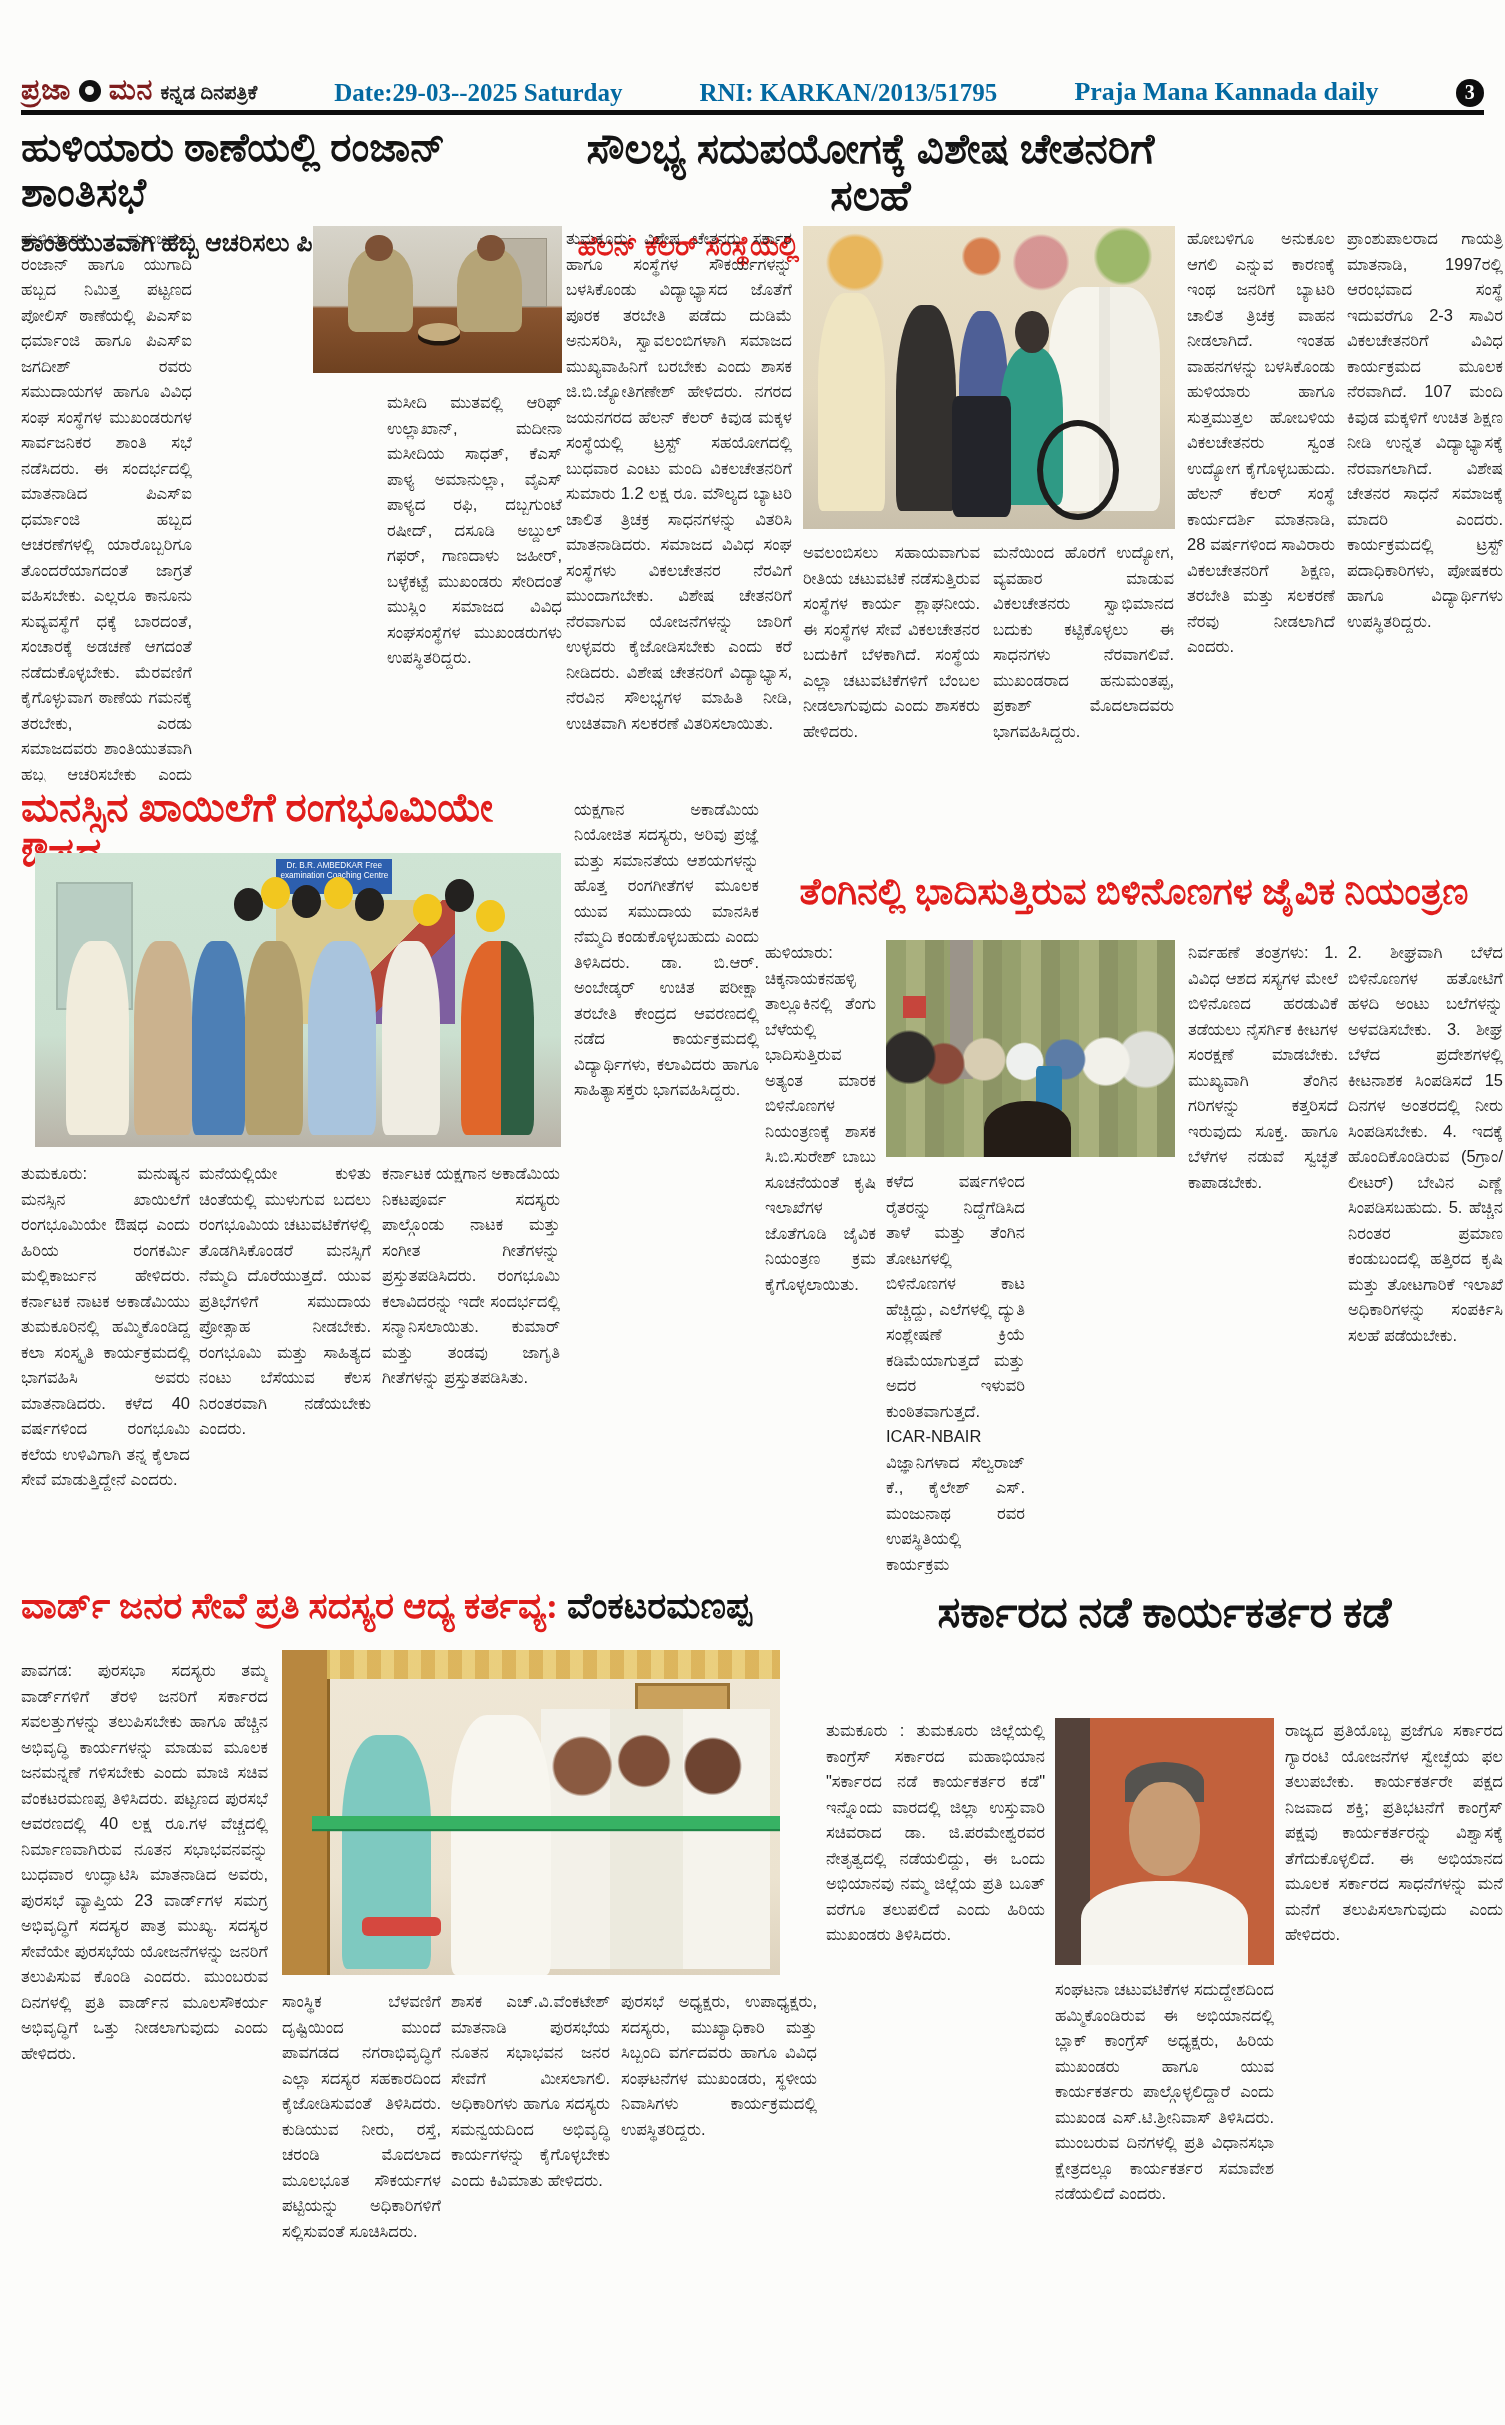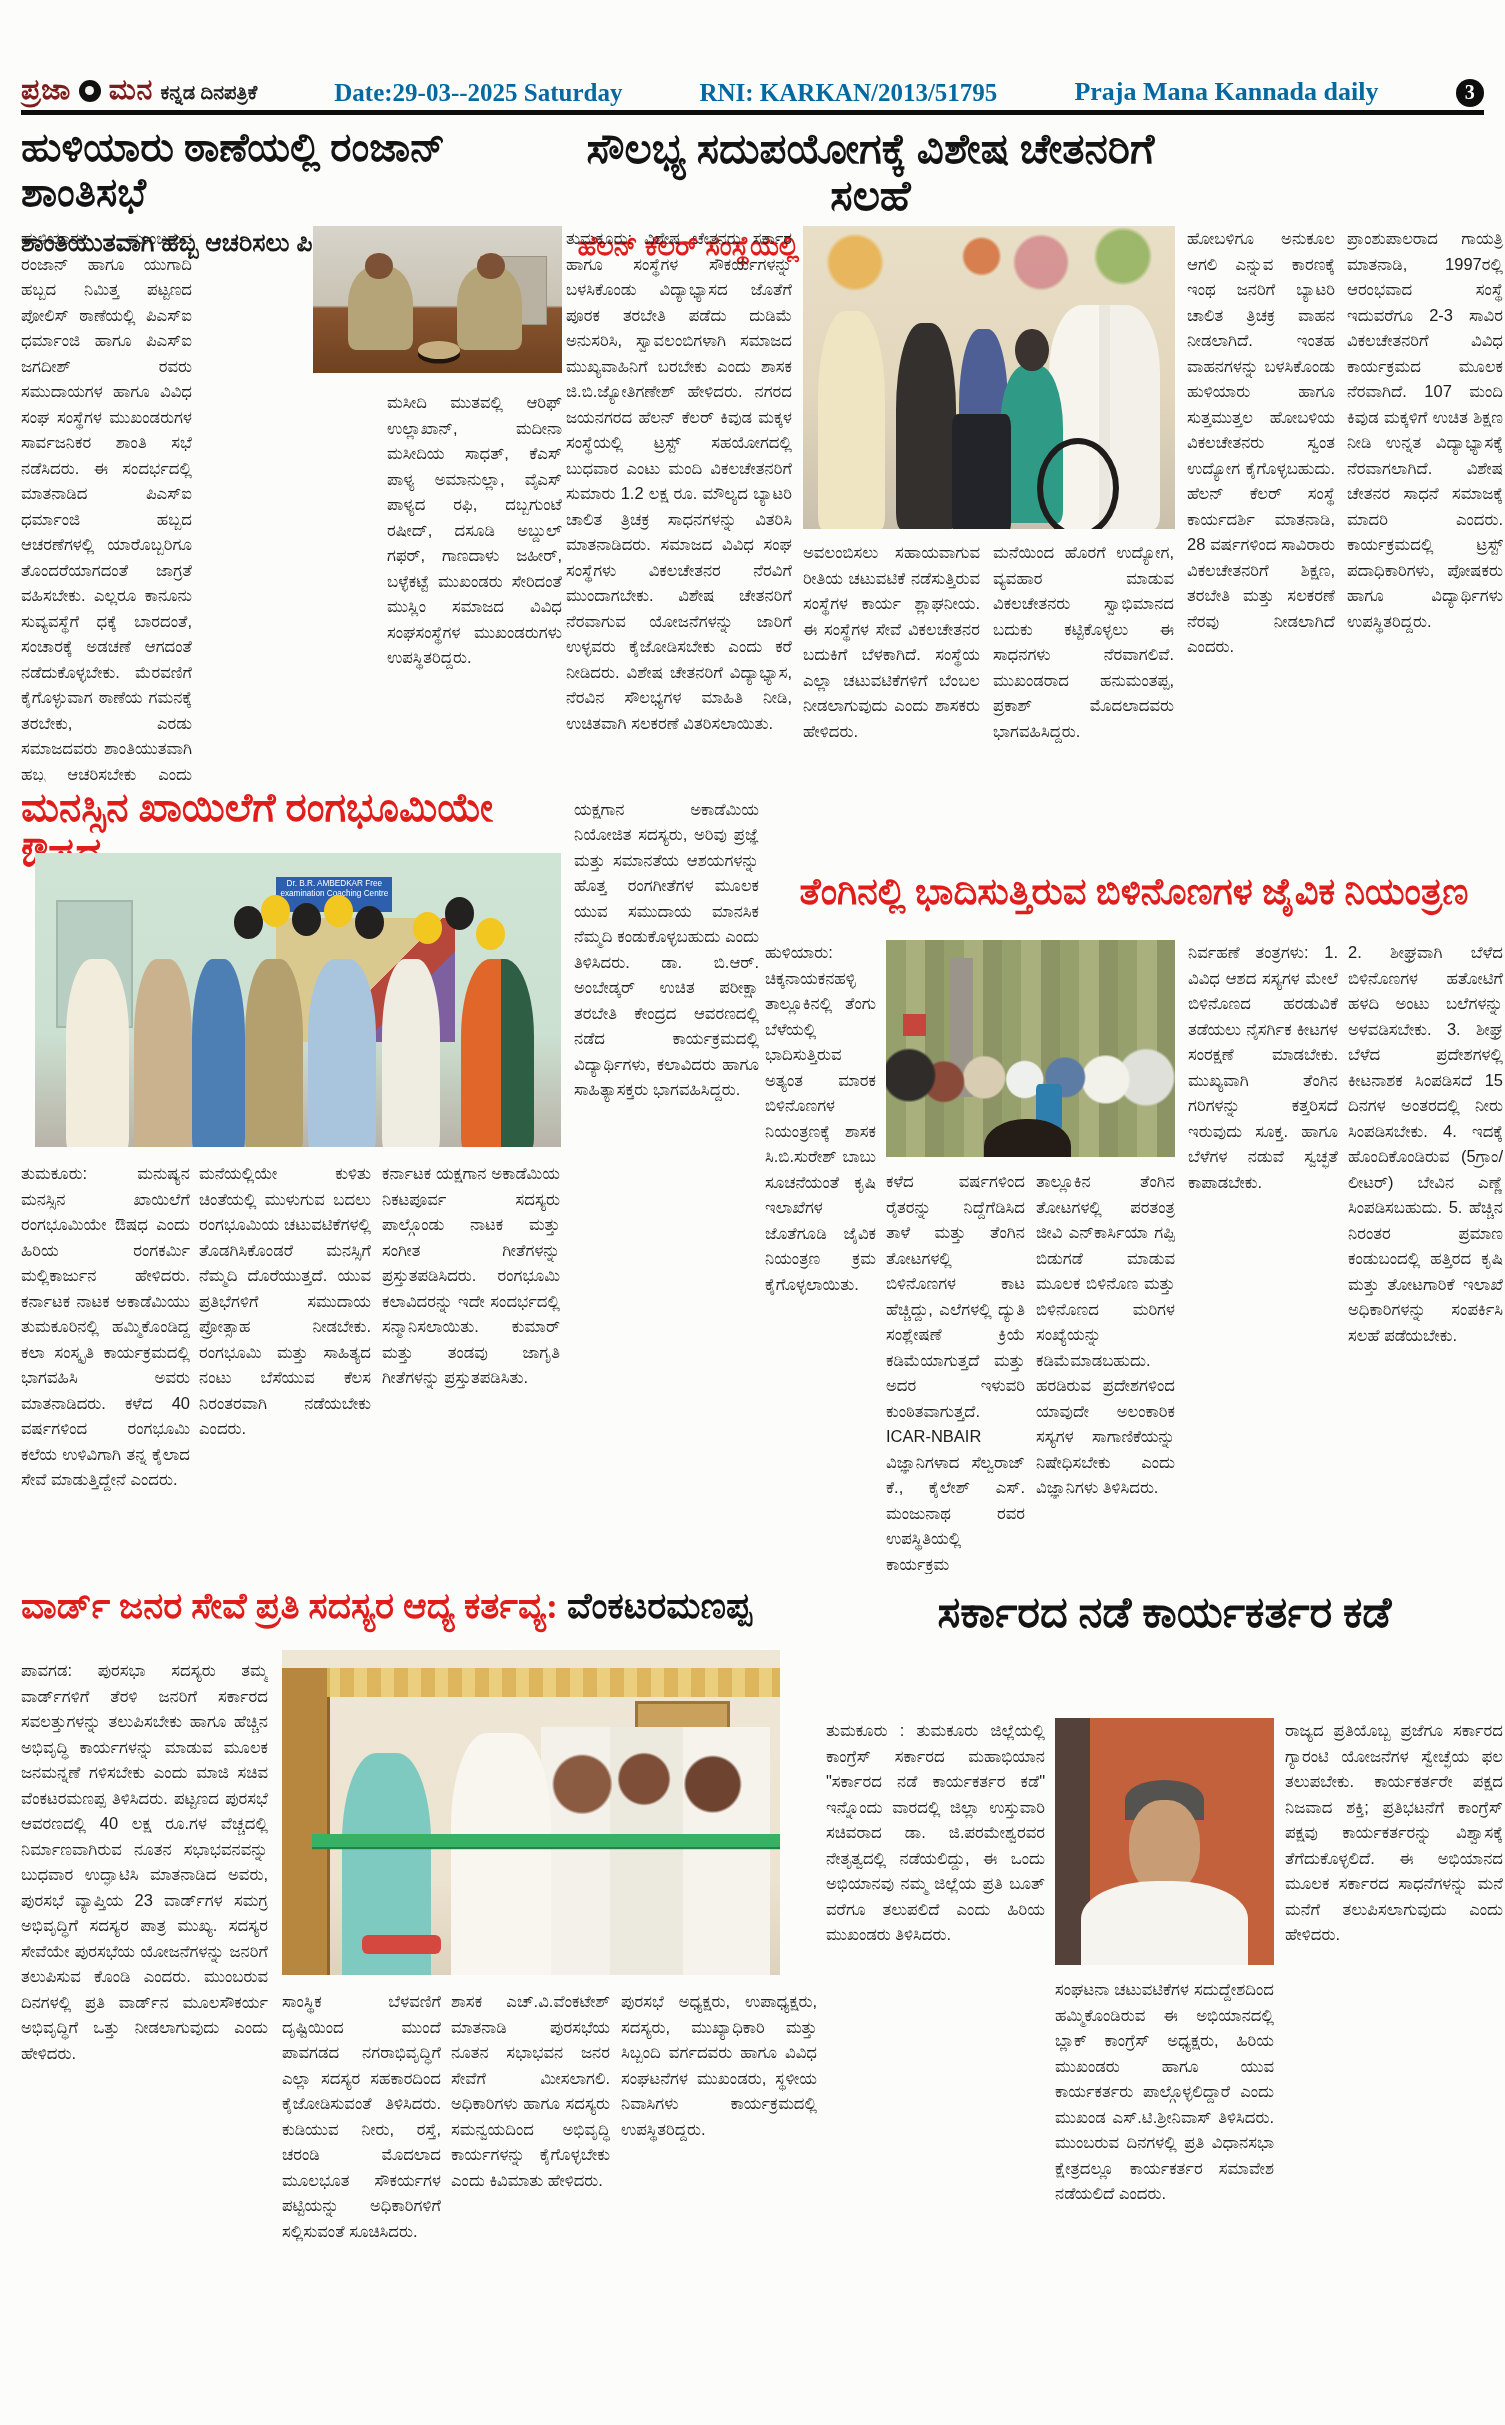--- a/index.html
+++ b/index.html
@@ -34,21 +34,21 @@
   .article{position:absolute;}
   .headline{font-weight:bold;color:#141414;line-height:1.12;font-family:Liberation Serif, serif;}
   .headline.red, .red-text{color:#e01d1b;}
   .subheadline{font-weight:bold;color:#1a1a1a;}
   .subheadline.red{color:#e01d1b;}
   .col{
     position:absolute;font-size:16.5px;line-height:25.5px;text-align:justify;
     color:#1d1d1d;overflow:hidden;word-break:break-word;
   }
   .photo{position:absolute;overflow:hidden;background:#d8d5cc;}
-  .photo *{position:absolute;margin-top:18px;}
+  .photo *{position:absolute;}
   
   .ph1{background:linear-gradient(180deg,#d7d4ca 0%,#c9c3b4 54%,#8a5530 56%,#6e4120 100%);}
   .ph1 .cabinet{right:6%;top:8%;width:26%;height:46%;background:#b9b2a2;border:1.5px solid #9a9383;}
   .ph1 .officer{width:26%;height:58%;top:14%;background:#b5a477;border-radius:45% 45% 12% 12%;}
   .ph1 .officer.o1{left:14%;}
   .ph1 .officer.o2{right:16%;}
   .ph1 .head{width:11%;height:18%;top:6%;background:#7d5136;border-radius:50%;}
   .ph1 .head.h1{left:21%;}
   .ph1 .head.h2{right:23%;}
   .ph1 .cap{left:42%;top:66%;width:17%;height:12%;background:#c6ae80;border-radius:50%;
@@ -211,21 +211,20 @@
     <h1 class="headline red" style="font-size:37px;margin:0;width:100%;text-align:center;">ತೆಂಗಿನಲ್ಲಿ ಭಾದಿಸುತ್ತಿರುವ ಬಿಳಿನೊಣಗಳ ಜೈವಿಕ ನಿಯಂತ್ರಣ</h1>
     <div class="photo ph4" style="left:121px;top:69px;width:289px;height:217px;">
       <div class="trunk"></div>
       <div class="chair"></div>
       <div class="crowd"></div>
       <div class="drum"></div>
       <div class="hair"></div>
     </div>
     <div class="col" style="left:0;top:69px;width:111px;height:634px;">ಹುಳಿಯಾರು: ಚಿಕ್ಕನಾಯಕನಹಳ್ಳಿ ತಾಲ್ಲೂಕಿನಲ್ಲಿ ತೆಂಗು ಬೆಳೆಯಲ್ಲಿ ಭಾದಿಸುತ್ತಿರುವ ಅತ್ಯಂತ ಮಾರಕ ಬಿಳಿನೊಣಗಳ ನಿಯಂತ್ರಣಕ್ಕೆ ಶಾಸಕ ಸಿ.ಬಿ.ಸುರೇಶ್ ಬಾಬು ಸೂಚನೆಯಂತೆ ಕೃಷಿ ಇಲಾಖೆಗಳ ಜೊತೆಗೂಡಿ ಜೈವಿಕ ನಿಯಂತ್ರಣ ಕ್ರಮ ಕೈಗೊಳ್ಳಲಾಯಿತು.</div>
     <div class="col" style="left:121px;top:298px;width:139px;height:405px;">ಕಳೆದ ವರ್ಷಗಳಿಂದ ರೈತರನ್ನು ನಿದ್ದೆಗೆಡಿಸಿದ ತಾಳೆ ಮತ್ತು ತೆಂಗಿನ ತೋಟಗಳಲ್ಲಿ ಬಿಳಿನೊಣಗಳ ಕಾಟ ಹೆಚ್ಚಿದ್ದು, ಎಲೆಗಳಲ್ಲಿ ದ್ಯುತಿ ಸಂಶ್ಲೇಷಣೆ ಕ್ರಿಯೆ ಕಡಿಮೆಯಾಗುತ್ತದೆ ಮತ್ತು ಅದರ ಇಳುವರಿ ಕುಂಠಿತವಾಗುತ್ತದೆ. ICAR-NBAIR ವಿಜ್ಞಾನಿಗಳಾದ ಸೆಲ್ವರಾಜ್ ಕೆ., ಕೈಲೇಶ್ ಎಸ್. ಮಂಜುನಾಥ ರವರ ಉಪಸ್ಥಿತಿಯಲ್ಲಿ ಕಾರ್ಯಕ್ರಮ ಕೈಗೊಳ್ಳಲಾಯಿತು. ಸ್ಥಳೀಯ ತೋಟಗಳಲ್ಲಿ ಇಲಾಖೆ ಹಮ್ಮಿ ಸಾಮೂಹಿಕ ನಿರ್ದೇಶನದ ರಾಜಪ್ಪ, ಸಹಾಯಕ ಕೃಷಿ ನಿರ್ದೇಶಕರು ರೈತರಿಗೆ ಮಾಹಿತಿ ನೀಡಿದರು.</div>
-    <div class="col" style="left:271px;top:298px;width:139px;height:405px;">ತಾಲ್ಲೂಕಿನ ತೆಂಗಿನ ತೋಟಗಳಲ್ಲಿ ಪರತಂತ್ರ ಜೀವಿ ಎನ್‌ಕಾರ್ಸಿಯಾ ಗಪ್ಪಿ ಬಿಡುಗಡೆ ಮಾಡುವ ಮೂಲಕ ಬಿಳಿನೊಣ ಮತ್ತು ಬಿಳಿನೊಣದ ಮರಿಗಳ ಸಂಖ್ಯೆಯನ್ನು ಕಡಿಮೆಮಾಡಬಹುದು. ಹರಡಿರುವ ಪ್ರದೇಶಗಳಿಂದ ಯಾವುದೇ ಅಲಂಕಾರಿಕ ಸಸ್ಯಗಳ ಸಾಗಾಣಿಕೆಯನ್ನು ನಿಷೇಧಿಸಬೇಕು ಎಂದು ವಿಜ್ಞಾನಿಗಳು ತಿಳಿಸಿದರು.</div>
     <div class="col" style="left:423px;top:69px;width:150px;height:634px;">ನಿರ್ವಹಣೆ ತಂತ್ರಗಳು: 1. ವಿವಿಧ ಆಶದ ಸಸ್ಯಗಳ ಮೇಲೆ ಬಿಳಿನೊಣದ ಹರಡುವಿಕೆ ತಡೆಯಲು ನೈಸರ್ಗಿಕ ಕೀಟಗಳ ಸಂರಕ್ಷಣೆ ಮಾಡಬೇಕು. ಮುಖ್ಯವಾಗಿ ತೆಂಗಿನ ಗರಿಗಳನ್ನು ಕತ್ತರಿಸದೆ ಇರುವುದು ಸೂಕ್ತ. ಹಾಗೂ ಬೆಳೆಗಳ ನಡುವೆ ಸ್ವಚ್ಛತೆ ಕಾಪಾಡಬೇಕು.</div>
     <div class="col" style="left:583px;top:69px;width:155px;height:634px;">2. ಶೀಘ್ರವಾಗಿ ಬೆಳೆದ ಬಿಳಿನೊಣಗಳ ಹತೋಟಿಗೆ ಹಳದಿ ಅಂಟು ಬಲೆಗಳನ್ನು ಅಳವಡಿಸಬೇಕು. 3. ಶೀಘ್ರ ಬೆಳೆದ ಪ್ರದೇಶಗಳಲ್ಲಿ ಕೀಟನಾಶಕ ಸಿಂಪಡಿಸದೆ 15 ದಿನಗಳ ಅಂತರದಲ್ಲಿ ನೀರು ಸಿಂಪಡಿಸಬೇಕು. 4. ಇದಕ್ಕೆ ಹೊಂದಿಕೊಂಡಿರುವ (5ಗ್ರಾಂ/ಲೀಟರ್) ಬೇವಿನ ಎಣ್ಣೆ ಸಿಂಪಡಿಸಬಹುದು. 5. ಹೆಚ್ಚಿನ ನಿರಂತರ ಪ್ರಮಾಣ ಕಂಡುಬಂದಲ್ಲಿ ಹತ್ತಿರದ ಕೃಷಿ ಮತ್ತು ತೋಟಗಾರಿಕೆ ಇಲಾಖೆ ಅಧಿಕಾರಿಗಳನ್ನು ಸಂಪರ್ಕಿಸಿ ಸಲಹೆ ಪಡೆಯಬೇಕು.</div>
   </article>
 
   <article class="article" style="left:21px;top:1586px;width:796px;height:822px;">
     <h1 class="headline" style="font-size:36px;margin:0;white-space:nowrap;">
       <span class="red-text">ವಾರ್ಡ್ ಜನರ ಸೇವೆ ಪ್ರತಿ ಸದಸ್ಯರ ಆದ್ಯ ಕರ್ತವ್ಯ:</span>
       <span>ವೆಂಕಟರಮಣಪ್ಪ</span>
     </h1>
     <div class="photo ph5" style="left:261px;top:64px;width:498px;height:325px;">

